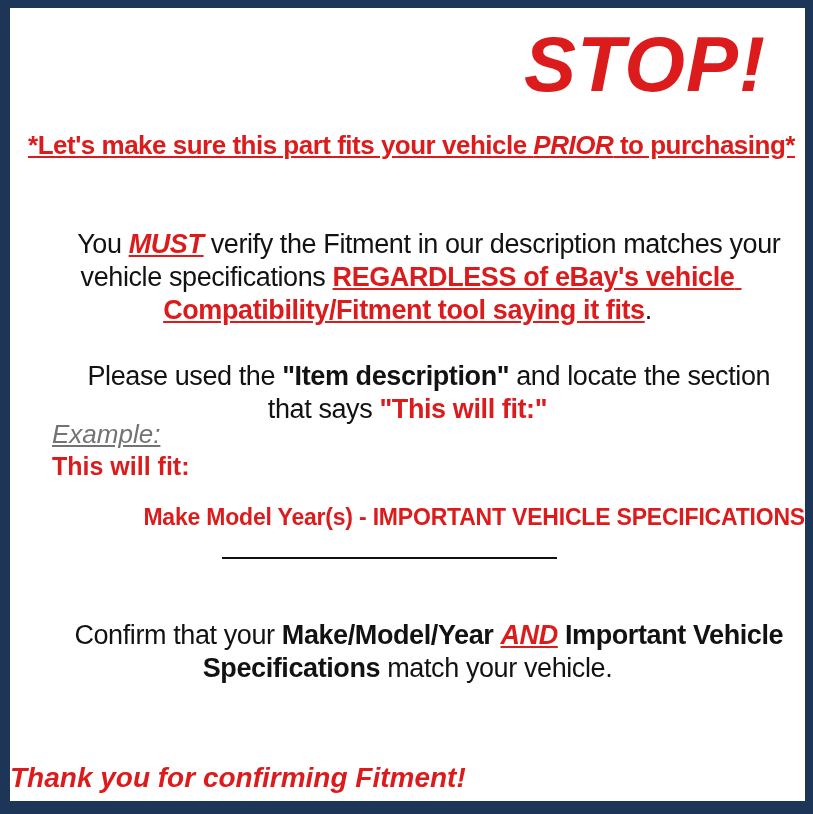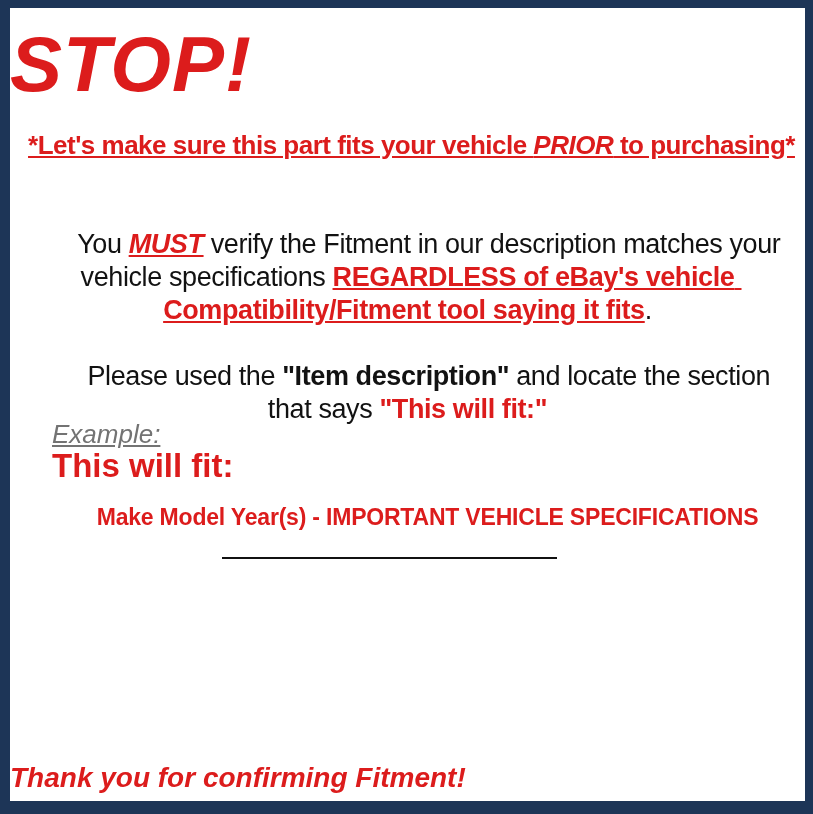--- a/index.html
+++ b/index.html
@@ -50,21 +50,21 @@
   .b    { font-weight: bold; }
   .i    { font-style: italic; }
   .u    { text-decoration: underline; }
 
   
   .stop-headline {
     position: absolute;
     left: 0;
     top: 14px;
     width: 756px;
-    text-align: left;
+    text-align: right;
     color: #dc1c1c;
     font-weight: bold;
     font-style: italic;
     font-size: 78px;
     line-height: 84px;
     letter-spacing: 1px;
   }
 
   
   .tagline {
@@ -108,27 +108,27 @@
     font-style: italic;
     font-size: 26px;
     line-height: 30px;
     text-decoration: underline;
   }
   .example-fitline {
     padding-left: 42px;
     text-align: left;
     color: #dc1c1c;
     font-weight: bold;
-    font-size: 33px;
+    font-size: 25px;
     line-height: 34px;
   }
   .example-spec {
     margin-top: 20px;
     padding-left: 40px;
-    text-align: center;
+    text-align: right;
     color: #dc1c1c;
     font-weight: bold;
     font-size: 23px;
     line-height: 28px;
     letter-spacing: -0.2px;
   }
 
   
   .divider {
     position: absolute;
@@ -180,18 +180,21 @@
     </div>
 
     <div class="example-block">
       <div class="example-label">Example:</div>
       <div class="example-fitline" style="color: rgb(220, 28, 28);">This will fit:</div>
       <div class="example-spec" style="color: rgb(220, 28, 28);">Make Model Year(s) - IMPORTANT VEHICLE SPECIFICATIONS</div>
     </div>
 
     <div class="divider" style="background: rgb(17, 17, 17);"></div>
 
+    <div class="para line" id="para-confirm">
+      <span>Confirm that your </span><span class="b">Make/Model/Year</span><span> </span><span class="red b i u" style="color: rgb(220, 28, 28);">AND</span><span> </span><span class="b">Important Vehicle Specifications</span><span> match your vehicle.</span>
+    </div>
 
 
     <div class="thankyou" style="color: rgb(220, 28, 28);">Thank you for confirming Fitment!</div>
 
   </div>
 </div>
 
 </body></html>

